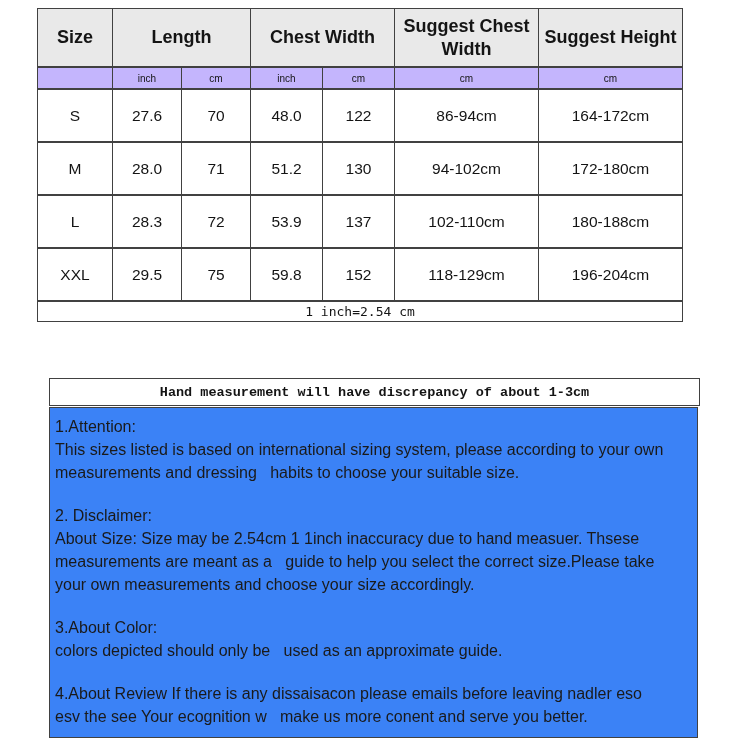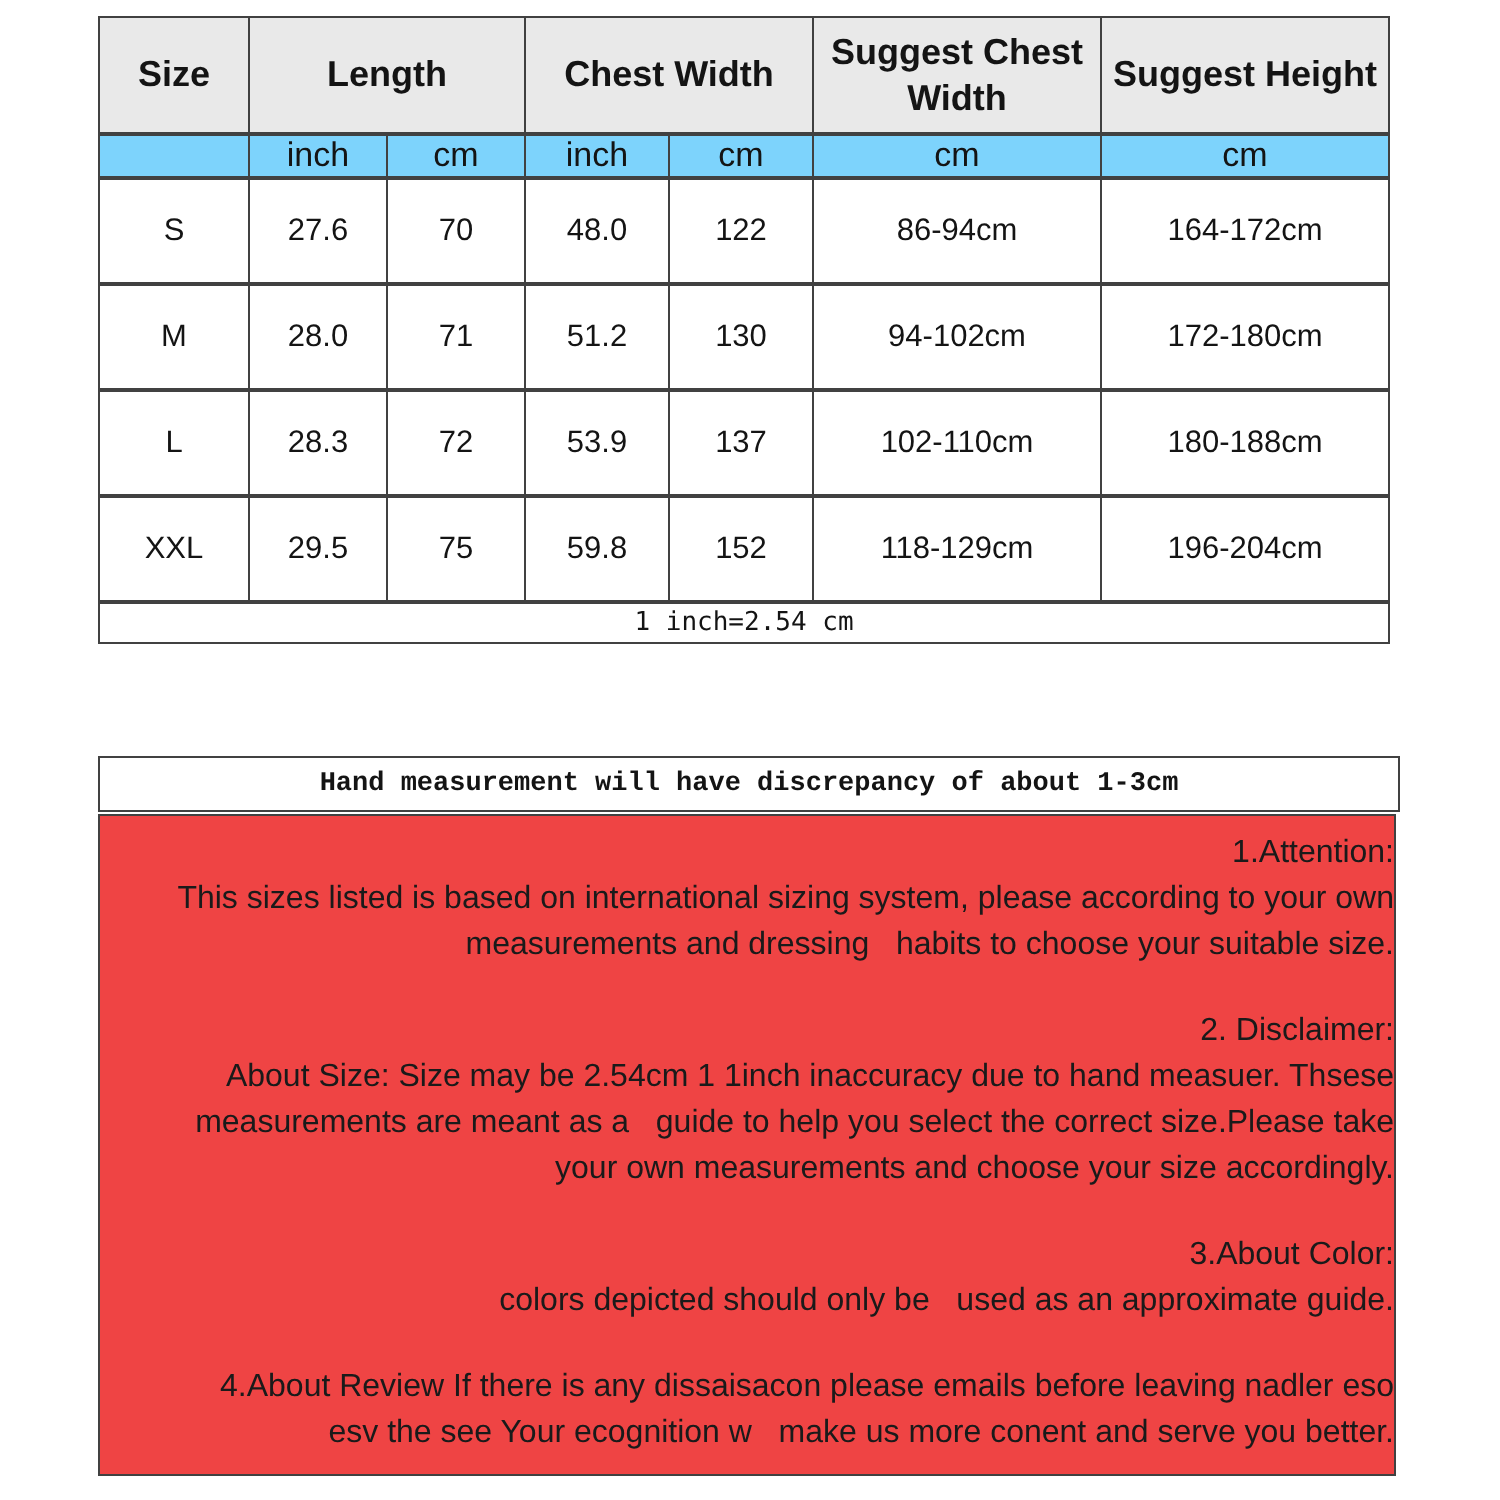--- a/index.html
+++ b/index.html
@@ -10,21 +10,21 @@
   body {
     width: 750px;
     height: 750px;
     position: relative;
     font-family: "Liberation Sans", sans-serif;
     color: #141414;
     overflow: hidden;
   }
   .size-table {
     position: absolute;
-    left: 49px;
+    left: 37px;
     top: 8px;
     width: 645px;
     border-collapse: collapse;
     table-layout: fixed;
   }
   .size-table th, .size-table td {
     border: 1.6px solid #414141;
     text-align: center;
     vertical-align: middle;
     padding: 0;
@@ -33,22 +33,22 @@
   .size-table tr.head th {
     height: 57px;
     background: #e9e9e9;
     font-size: 18px;
     font-weight: bold;
     line-height: 1.25;
     border-bottom-width: 2px;
   }
   .size-table tr.sub td {
     height: 20px;
-    background: #7dd3fc;
-    font-size: 17px;
+    background: #c4b5fd;
+    font-size: 10px;
     border-bottom-width: 2px;
   }
   .size-table tbody td {
     height: 51px;
     font-size: 15.5px;
     background: #ffffff;
     border-top-width: 2px;
     border-bottom-width: 2px;
   }
   .size-table tfoot td {
@@ -75,22 +75,21 @@
   }
   .notes-box {
     position: absolute;
     left: 49px;
     top: 407px;
     width: 649px;
     height: 331px;
     border: 1.6px solid #414141;
     box-sizing: border-box;
     padding: 7px 0 0 5px;
-    background: #ef4444;
-    text-align: right;
+    background: #3b82f6;
   }
   .note {
     margin: 0 0 20px 0;
   }
   .note-line {
     font-size: 16px;
     line-height: 23px;
     white-space: pre;
     color: #1a1a1a;
   }

